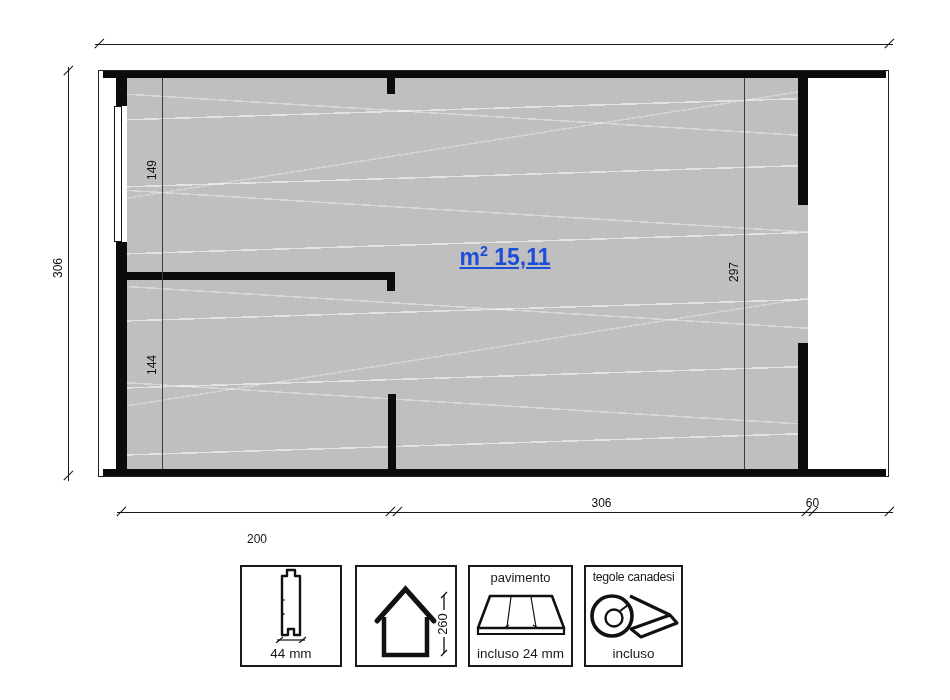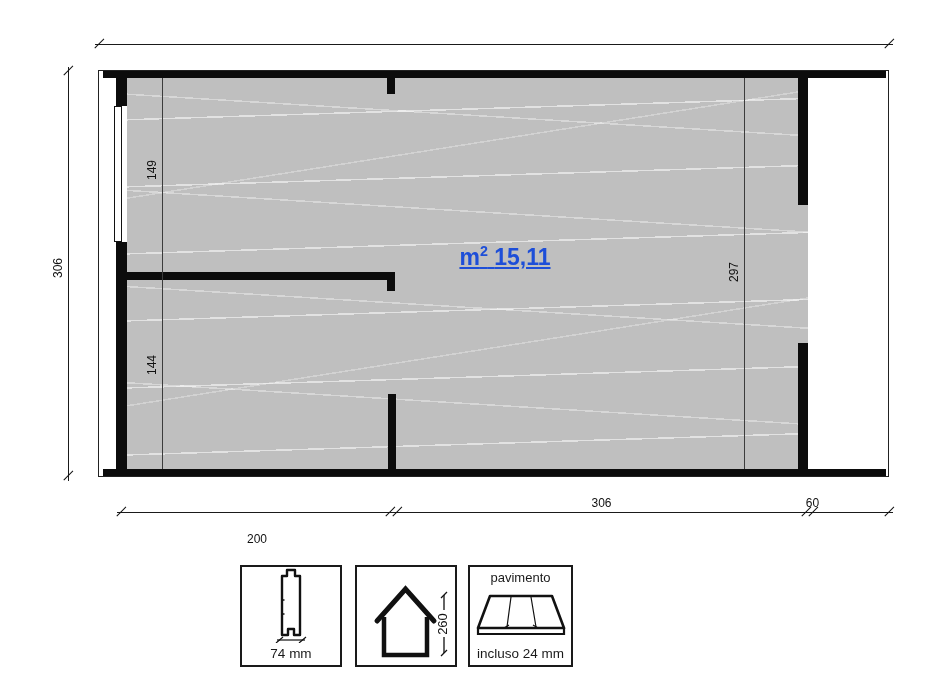--- a/index.html
+++ b/index.html
@@ -92,21 +92,21 @@
   <div class="dimtext dimtext-h" style="left:397px;top:496px;width:409px;">306</div>
   <div class="dimtext dimtext-h" style="left:774px;top:496px;width:77px;">60</div>
 
   <div class="legend-box" style="left:240px;width:102px;">
     <svg width="96" height="76" viewBox="0 0 96 76">
       <path d="M44,3 H52 V9 H57 V68 H51 V62 H45 V68 H39 V9 H44 Z" fill="none" stroke="#111" stroke-width="2.4" stroke-linejoin="round"></path>
       <path d="M39,33 h2.5 M39,47 h2.5" stroke="#111" stroke-width="1.3"></path>
       <path d="M34,73 H62" stroke="#111" stroke-width="1.2"></path>
       <path d="M33,76 L40,70 M56,76 L63,70" stroke="#111" stroke-width="1.2"></path>
     </svg>
-    <div class="legend-note">74 mm</div>
+    <div class="legend-note">44 mm</div>
   </div>
 
   <div class="legend-box" style="left:355px;width:102px;">
     <svg width="98" height="98" viewBox="0 0 98 98">
       <path d="M27,50 V88 H70 V50" fill="none" stroke="#111" stroke-width="4.5" stroke-linejoin="miter"></path>
       <path d="M20,54 L48.5,22 L77,54" fill="none" stroke="#111" stroke-width="5" stroke-linecap="round"></path>
       <path d="M87,28 V43 M87,70 V86" stroke="#111" stroke-width="1.3"></path>
       <path d="M84,31 L90,25 M84,89 L90,83" stroke="#111" stroke-width="1.3"></path>
       <text x="87" y="57" transform="rotate(-90 87 57)" text-anchor="middle" dominant-baseline="middle" font-size="13" fill="#111">260</text>
     </svg>
@@ -116,14 +116,25 @@
     <div class="legend-title">pavimento</div>
     <svg width="101" height="48" viewBox="0 0 101 48">
       <path d="M20,4 H82 L94,36 H8 Z" fill="none" stroke="#111" stroke-width="2.6" stroke-linejoin="round"></path>
       <path d="M8,36 V42 H94 V36" fill="none" stroke="#111" stroke-width="2.2"></path>
       <path d="M41,5 L37,35 M61,5 L66,35" stroke="#111" stroke-width="1.2"></path>
       <path d="M34,36 l5,-3 M63,33 l5,3" stroke="#111" stroke-width="1.2"></path>
     </svg>
     <div class="legend-note">incluso 24 mm</div>
   </div>
 
+  <div class="legend-box" style="left:584px;width:99px;">
+    <div class="legend-title small">tegole canadesi</div>
+    <svg width="95" height="52" viewBox="0 0 95 52">
+      <path d="M45,40 L84,26 L91,34 L55,48 Z" fill="#fff" stroke="#111" stroke-width="3" stroke-linejoin="round"></path>
+      <path d="M44,7 L84,26" fill="none" stroke="#111" stroke-width="3.2"></path>
+      <circle cx="26" cy="27" r="20" fill="#fff" stroke="#111" stroke-width="3.6"></circle>
+      <circle cx="28" cy="29" r="8.5" fill="#fff" stroke="#111" stroke-width="2.4"></circle>
+      <path d="M34,22 L42,16" stroke="#111" stroke-width="2"></path>
+    </svg>
+    <div class="legend-note">incluso</div>
+  </div>
 
 </div>
 
 </body></html>

